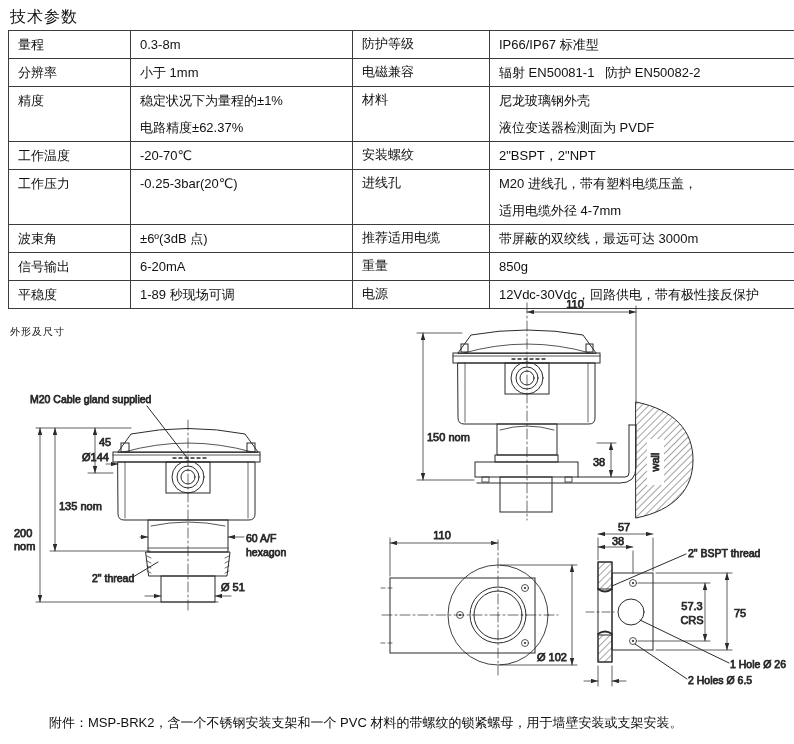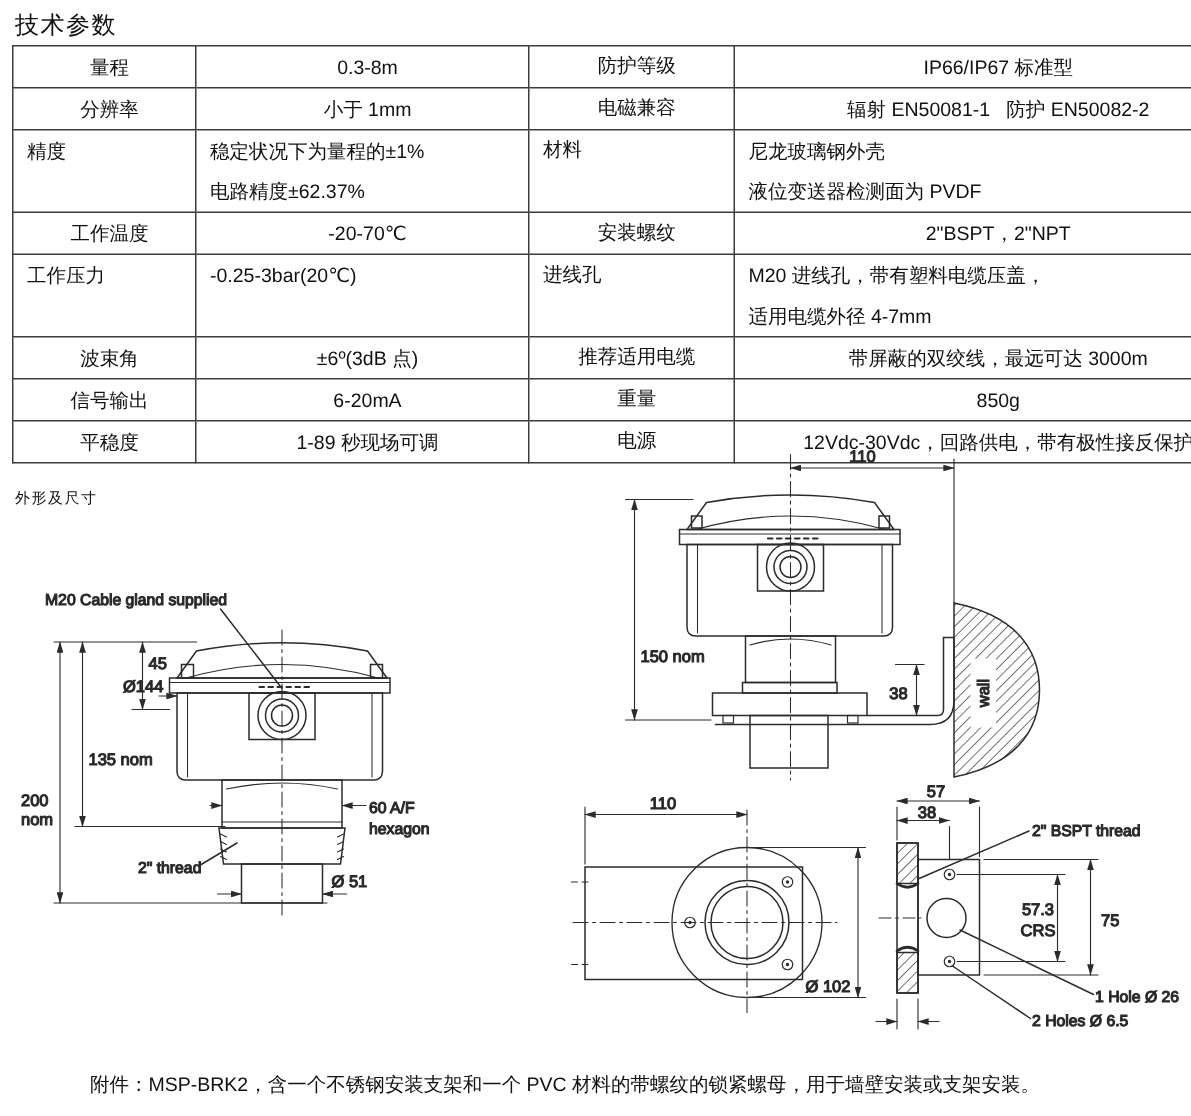--- a/index.html
+++ b/index.html
@@ -12,25 +12,25 @@
   .section-title{position:absolute;left:10px;top:325px;font-size:10px;letter-spacing:1px;}
   table.spec{
     position:absolute;left:8px;top:30px;width:778px;
     border-collapse:collapse;table-layout:fixed;
   }
   table.spec td{
     border:1px solid #3c3c3c;vertical-align:top;padding:0 2px 0 9px;
     font-size:13px;overflow:hidden;
   }
   table.spec .line{height:27px;line-height:27px;white-space:pre;}
-  tr.single td{height:27px;text-align:center;}
+  tr.single td{height:27px;}
   tr.double td{height:54px;}
   .c1{width:110px;} .c2{width:210px;} .c3{width:125px;font-family:Liberation Mono, monospace;} .c4{width:333px;}
   svg#drawings{position:absolute;left:0;top:300px;}
-  .footer-note{position:absolute;left:20px;top:714px;font-size:13px;white-space:pre;padding-left:40px;}
+  .footer-note{position:absolute;left:9px;top:714px;font-size:13px;white-space:pre;padding-left:40px;}
   svg text{font-family:"Liberation Sans","DejaVu Sans",sans-serif;fill:#1c1c1c;}
   .dimtxt{font-size:11px;}
   .lbltxt{font-size:10.5px;}
 </style>
 </head>
 <body>
 
 <div class="doc-title">技术参数</div>
 
 <table class="spec">

